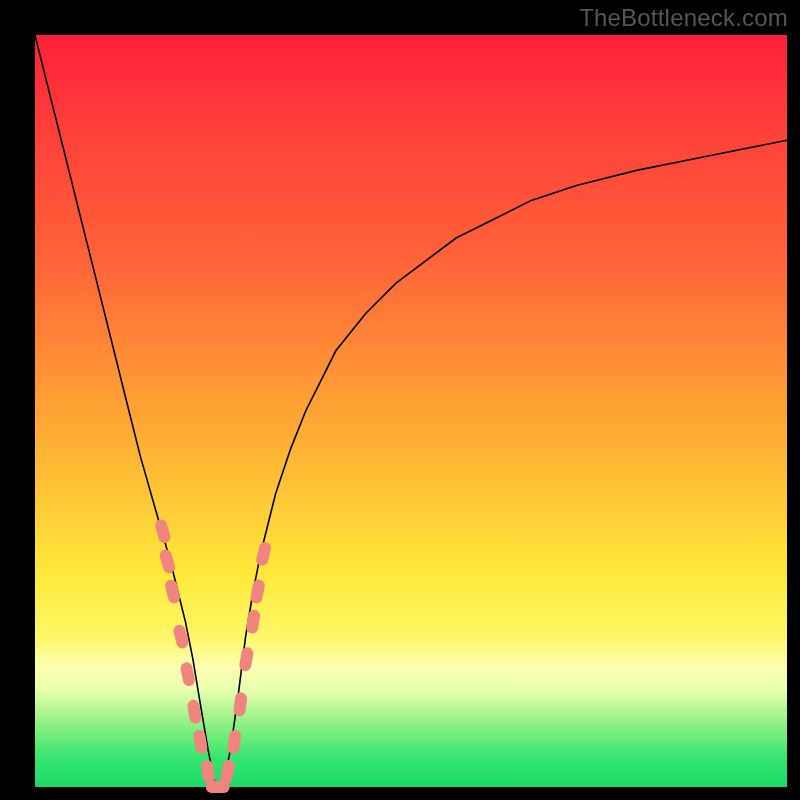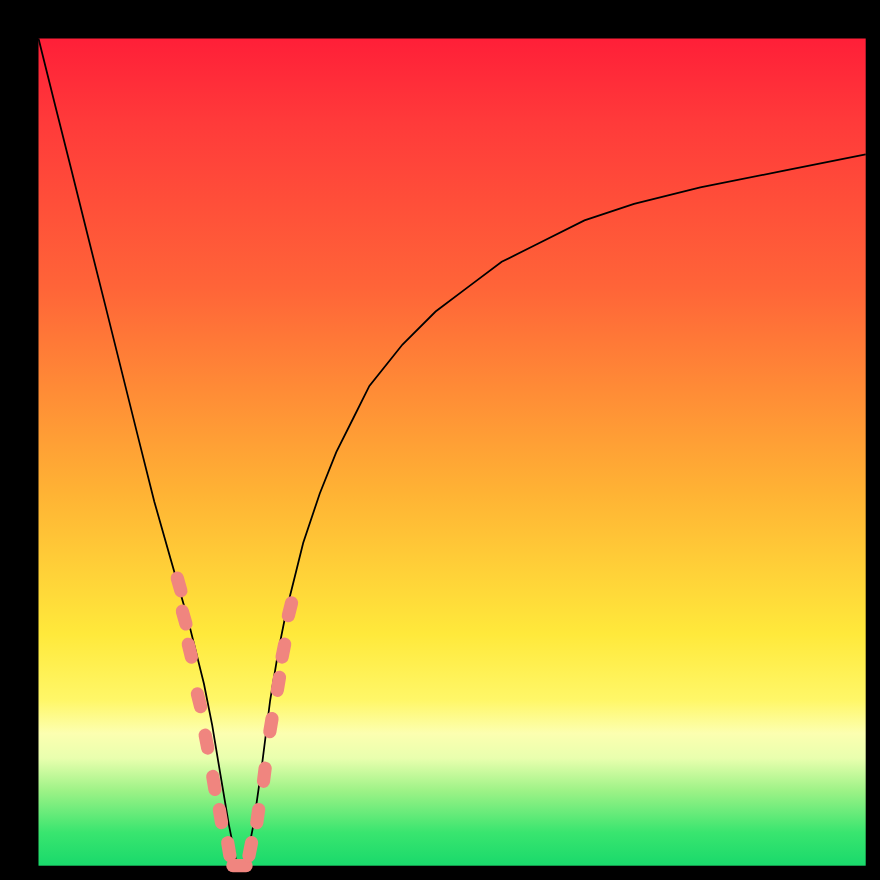--- a/index.html
+++ b/index.html
@@ -85,13 +85,14 @@
           <rect x="180.5" y="731.0" width="24" height="12" rx="6" ry="6" class="marker" transform="rotate(-78.7 192.5 737.0)"></rect>
           <rect x="187.3" y="700.9" width="24" height="12" rx="6" ry="6" class="marker" transform="rotate(-81.9 199.3 706.9)"></rect>
           <rect x="193.3" y="663.3" width="24" height="12" rx="6" ry="6" class="marker" transform="rotate(-82.9 205.3 669.3)"></rect>
           <rect x="199.3" y="618.2" width="24" height="12" rx="6" ry="6" class="marker" transform="rotate(-80.5 211.3 624.2)"></rect>
           <rect x="206.1" y="580.6" width="24" height="12" rx="6" ry="6" class="marker" transform="rotate(-80.5 218.1 586.6)"></rect>
           <rect x="210.6" y="550.5" width="24" height="12" rx="6" ry="6" class="marker" transform="rotate(-78.7 222.6 556.5)"></rect>
           <rect x="216.6" y="512.9" width="24" height="12" rx="6" ry="6" class="marker" transform="rotate(-76.0 228.6 518.9)"></rect>
         </g>
     </svg>
   </div>
+  <div class="watermark">TheBottleneck.com</div>
 </div>
 
 </body></html>

